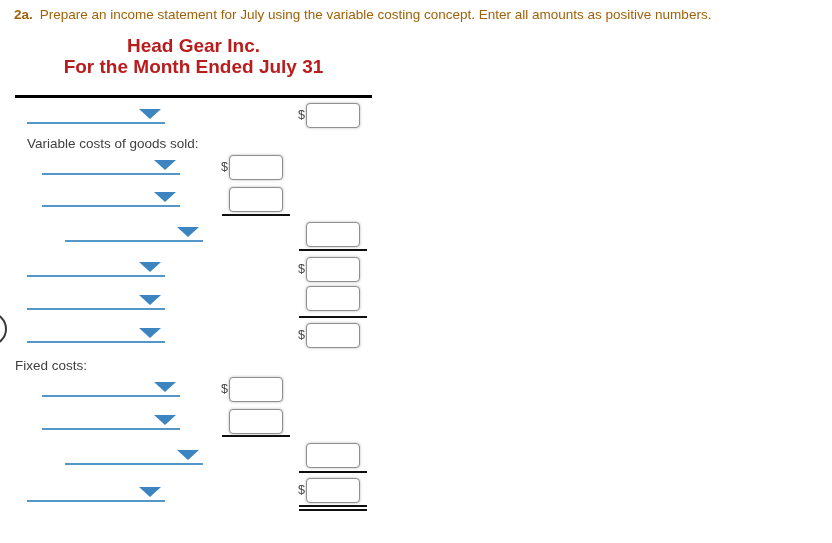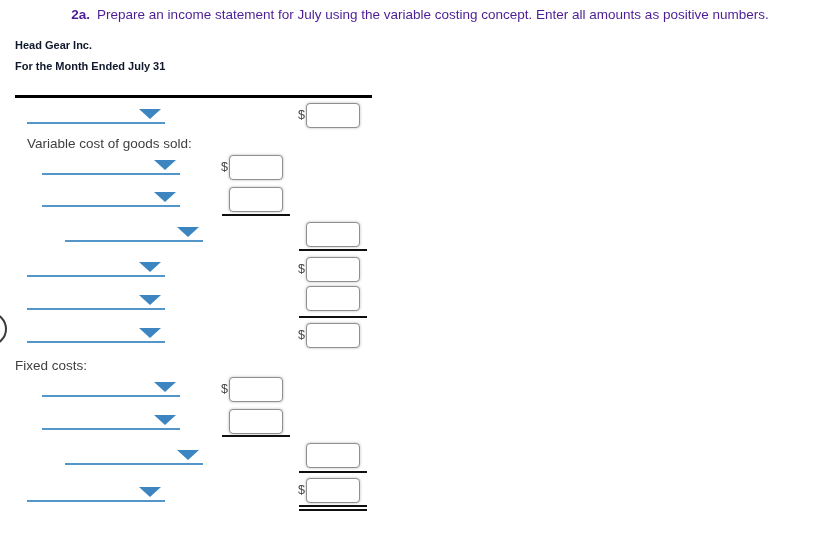--- a/index.html
+++ b/index.html
@@ -2,27 +2,27 @@
 <html><head>
 <meta charset="utf-8">
 <style>
   html,body{margin:0;padding:0;background:#ffffff;}
   .screen{
     position:relative;width:832px;height:543px;background:#ffffff;
     font-family:"Liberation Sans", sans-serif;color:#3d3d3d;overflow:hidden;
   }
   .instruction{
     position:absolute;left:14px;top:7px;width:812px;
-    font-size:13.5px;color:#4c1d95;text-align:center;
+    font-size:13.5px;color:#a16207;
   }
   .instr-num{font-weight:bold;margin-right:7px;}
   .stmt-header{
     position:absolute;left:15px;top:35px;width:357px;
-    text-align:left;font-weight:bold;font-size:11px;
-    line-height:21px;color:#0f172a;
+    text-align:center;font-weight:bold;font-size:19px;
+    line-height:21px;color:#b91c1c;
   }
   .header-rule{
     position:absolute;left:15px;top:95px;width:357px;height:3px;background:#000000;
   }
   .section-label{
     position:absolute;font-size:13.5px;color:#3f3f3f;
   }
   #lblVar{left:27px;top:136px;}
   #lblFix{left:15px;top:358px;}
 
@@ -112,21 +112,21 @@
     <div>For the Month Ended July 31</div>
   </div>
   <div class="header-rule"></div>
 
   <div class="dd" id="ddA">
       <span class="tri"></span>
     </div>
   <span class="dollar" id="dlA">$</span>
   <input class="box" id="inA" value="" style="">
 
-  <div class="section-label" id="lblVar">Variable cost of goods sold:</div>
+  <div class="section-label" id="lblVar">Variable costs of goods sold:</div>
 
   <div class="dd" id="ddB">
       <span class="tri"></span>
     </div>
   <span class="dollar" id="dlB">$</span>
   <input class="box" id="inB" value="" style="">
 
   <div class="dd" id="ddC">
       <span class="tri"></span>
     </div>

